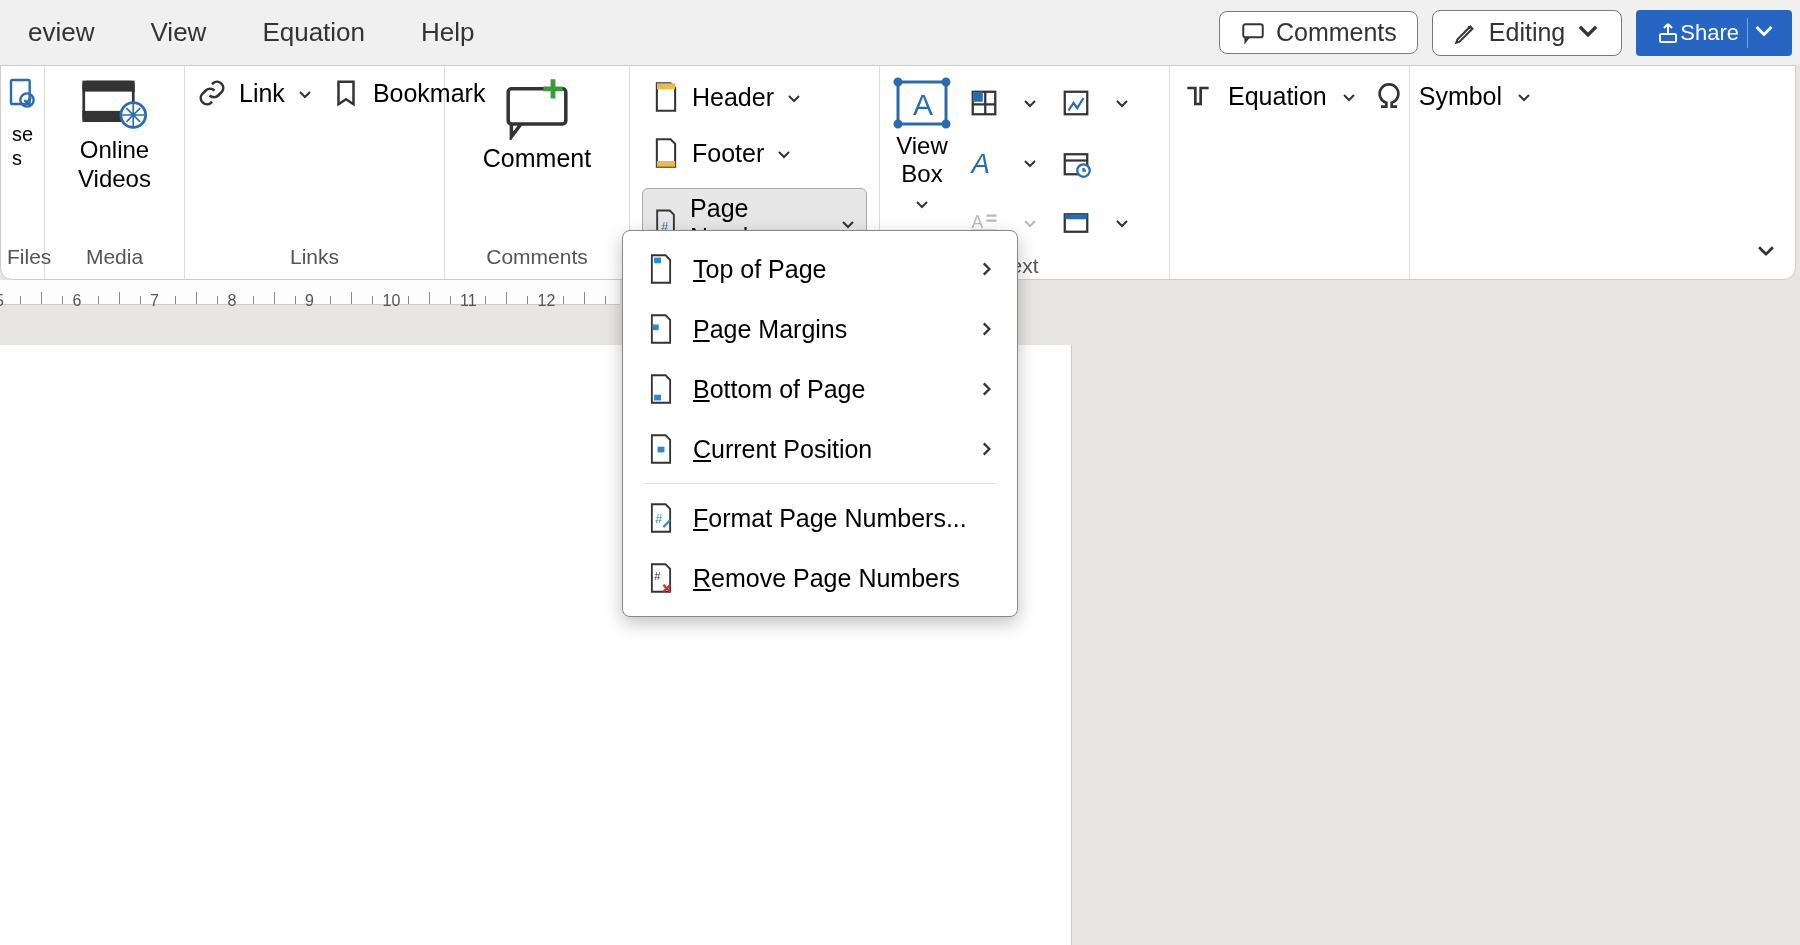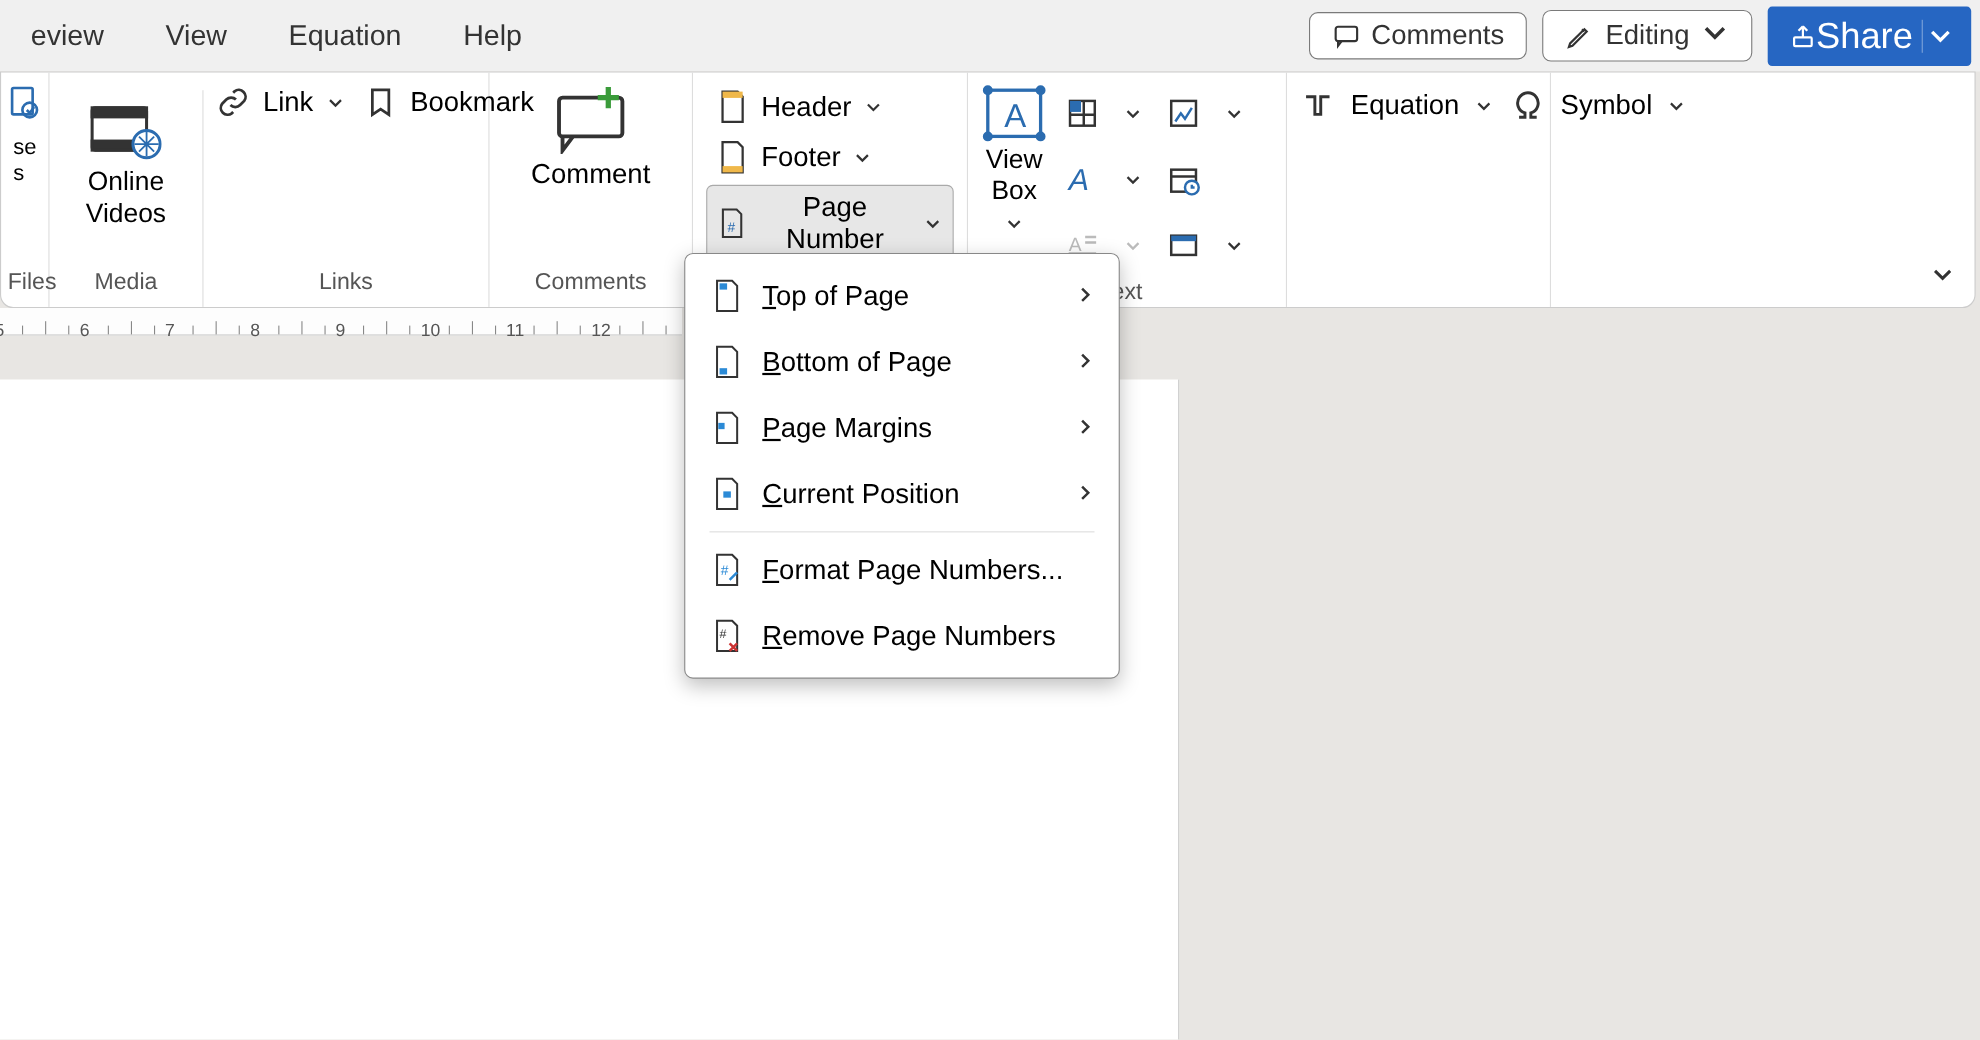--- a/index.html
+++ b/index.html
@@ -22,21 +22,21 @@
     display: flex; align-items: center; gap: 10px;
     border: 1.5px solid #7a7a7a; border-radius: 8px;
     padding: 6px 20px; margin-right: 14px; background: #fff;
     font-size: 25px;
   }
   .tabstrip .btn svg { width: 26px; height: 26px; }
   .tabstrip .share {
     background: #2666c2; color: #fff; border: none;
     display: flex; align-items: center; 
     border-radius: 4px; padding: 8px 16px 8px 20px; margin-right: 8px;
-    font-size: 33px;
+    font-size: 22px;
   }
   .tabstrip .share .divider { width: 1px; height: 30px; background: rgba(255,255,255,0.4); margin: 0 4px 0 8px;}
   .tabstrip .share svg { width: 24px; height: 24px; stroke: #fff; }
 
   
   .ribbon {
     background: #fff;
     border: 1px solid #ccc;
     border-radius: 0 0 12px 12px;
     margin: 0 4px 0 0;
@@ -52,38 +52,38 @@
   }
   .group:last-of-type { border-right: none; }
   .group .body { flex: 1; display: flex; align-items: flex-start; gap: 6px; }
   .group .label { text-align: center; font-size: 21px; color: #555; padding: 4px 0 6px 0; }
 
   
   .group.files { width: 44px; padding: 10px 6px 4px 6px; }
   .group.files .body { flex-direction: column; align-items: center; justify-content: flex-start; }
   .files-icon { width: 32px; height: 40px; }
 
-  .group.media { width: 140px; margin-top: 16px; }
+  .group.media { width: 140px; }
   .media-col { display:flex; flex-direction:column; align-items:center; gap:4px; padding-top:0; }
   .media-col svg { width: 66px; height: 56px; }
   .media-col span { font-size: 24px; text-align:center; line-height:1.2; }
 
   .group.links { width: 260px; }
   .links-col { display:flex; flex-direction:row; gap:18px; padding-top:2px; }
   .links-row { display:flex; align-items:center; gap:12px; font-size:25px; }
   .links-row svg { width:30px; height:30px; }
   .links-row .chev { margin-left:auto; }
 
   .group.comments { width: 185px; }
   .comment-col { display:flex; flex-direction:column; align-items:center; gap:4px; padding-top:0;}
   .comment-col svg { width:80px; height:64px; }
   .comment-col span { font-size:25px; }
 
   .group.headerfooter { width: 250px; }
-  .hf-col { display:flex; flex-direction:column; gap:4px; padding-top:0;text-align:center;}
+  .hf-col { display:flex; flex-direction:column; gap:14px; padding-top:0;}
   .hf-row { display:flex; align-items:center; gap:12px; font-size:25px; padding:5px 10px; border-radius:6px;}
   .hf-row svg.icon { width:28px; height:32px; }
   .hf-row.active { background:#e7e7e7; border:1px solid #aaa; }
 
   .group.text { width: 290px; }
   .text-grid { display:flex; gap:12px; }
   .textbox-col { display:flex; flex-direction:column; align-items:center; gap:2px; font-size:24px; text-align:center;}
   .textbox-col svg { width:60px; height:54px; }
   .mini-grid { display:grid; grid-template-columns:auto auto auto auto; grid-template-rows:repeat(3,54px); gap:6px 6px; align-items:center;}
   .mini { display:flex; align-items:center; justify-content:center; width:40px; height:40px;}
@@ -491,33 +491,33 @@
         <rect x="6" y="4" width="6" height="5" fill="#2b8ad6" stroke="none"></rect>
       </svg>
     <span><span style="text-decoration:underline;">T</span><span>op of Page</span></span>
     <span class="arrow"><svg viewBox="0 0 16 16" fill="none" stroke="#333" stroke-width="2">
           <path d="M6 3l5 5-5 5"></path>
         </svg></span>
   </div>
   <div class="dd-item">
     <svg class="icon" viewBox="0 0 24 28" fill="none" stroke="#333" stroke-width="1.6">
         <path d="M4 2h12l4 4v20H4z"></path>
-        <rect x="6" y="19" width="6" height="5" fill="#2b8ad6" stroke="none"></rect>
-      </svg>
-    <span><span style="text-decoration:underline;">B</span>ottom of Page</span>
+        <rect x="5" y="10" width="5" height="5" fill="#2b8ad6" stroke="none"></rect>
+      </svg>
+    <span><span style="text-decoration:underline;">P</span>age Margins</span>
     <span class="arrow"><svg viewBox="0 0 16 16" fill="none" stroke="#333" stroke-width="2">
           <path d="M6 3l5 5-5 5"></path>
         </svg></span>
   </div>
   <div class="dd-item">
     <svg class="icon" viewBox="0 0 24 28" fill="none" stroke="#333" stroke-width="1.6">
         <path d="M4 2h12l4 4v20H4z"></path>
-        <rect x="5" y="10" width="5" height="5" fill="#2b8ad6" stroke="none"></rect>
-      </svg>
-    <span><span style="text-decoration:underline;">P</span>age Margins</span>
+        <rect x="6" y="19" width="6" height="5" fill="#2b8ad6" stroke="none"></rect>
+      </svg>
+    <span><span style="text-decoration:underline;">B</span>ottom of Page</span>
     <span class="arrow"><svg viewBox="0 0 16 16" fill="none" stroke="#333" stroke-width="2">
           <path d="M6 3l5 5-5 5"></path>
         </svg></span>
   </div>
   <div class="dd-item">
     <svg class="icon" viewBox="0 0 24 28" fill="none" stroke="#333" stroke-width="1.6">
         <path d="M4 2h12l4 4v20H4z"></path>
         <rect x="9" y="12" width="6" height="5" fill="#2b8ad6" stroke="none"></rect>
       </svg>
     <span><span style="text-decoration:underline;">C</span>urrent Position</span>

